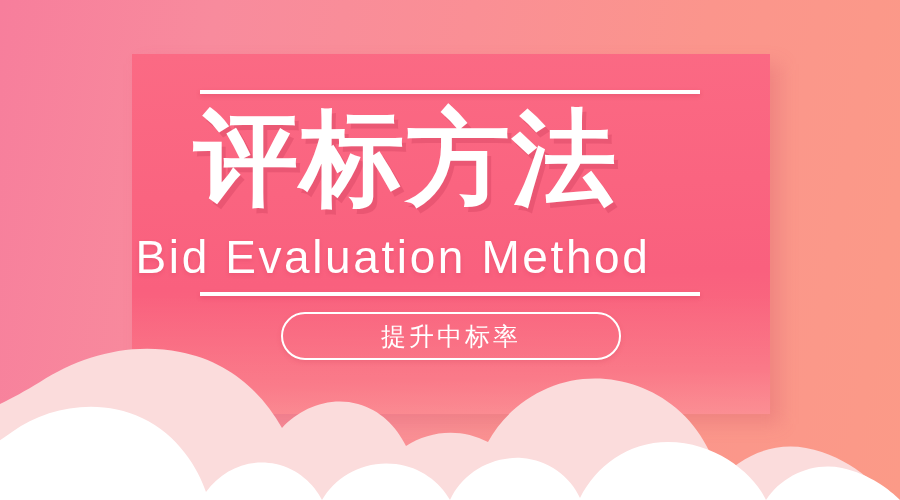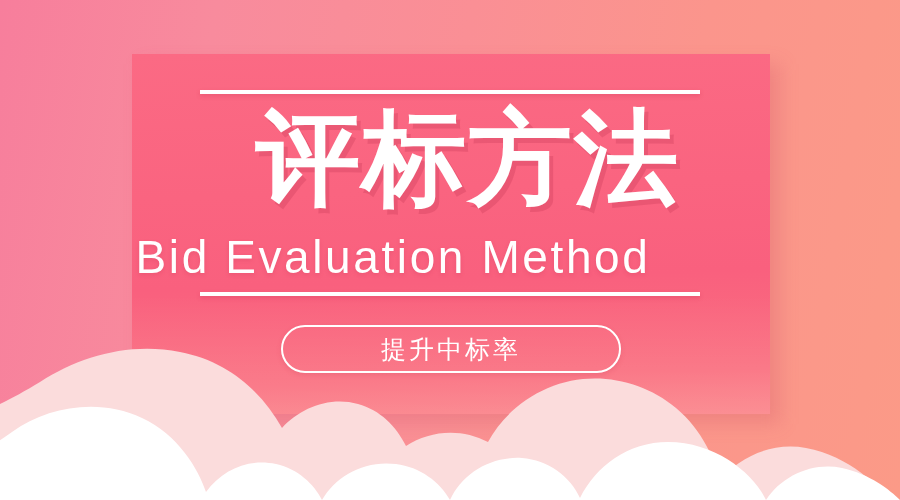--- a/index.html
+++ b/index.html
@@ -90,21 +90,21 @@
     left: 68px;
     top: 238px;
     width: 500px;
   }
 
   .title-cn {
     position: absolute;
     left: 0;
     top: 52px;
     width: 548px;
-    text-align: right;
+    text-align: center;
     font-family: "DejaVu Sans", "Liberation Sans", sans-serif;
     font-size: 104px;
     line-height: 104px;
     font-weight: 700;
     color: #ffffff;
     letter-spacing: 2px;
     text-shadow: 4px 5px 0 rgba(200, 55, 85, 0.30);
     white-space: nowrap;
   }
 
@@ -121,21 +121,21 @@
     color: #ffffff;
     letter-spacing: 2.6px;
     white-space: nowrap;
     text-shadow: 0 2px 4px rgba(195, 50, 80, 0.22);
   }
 
   .pill {
     position: absolute;
     left: 50%;
     transform: translateX(-50%);
-    top: 271px;
+    top: 258px;
     width: 340px;
     height: 48px;
     border: 2px solid #ffffff;
     border-radius: 26px;
     display: flex;
     align-items: center;
     justify-content: center;
     box-sizing: border-box;
     box-shadow: 0 2px 5px rgba(195, 50, 80, 0.18);
   }

